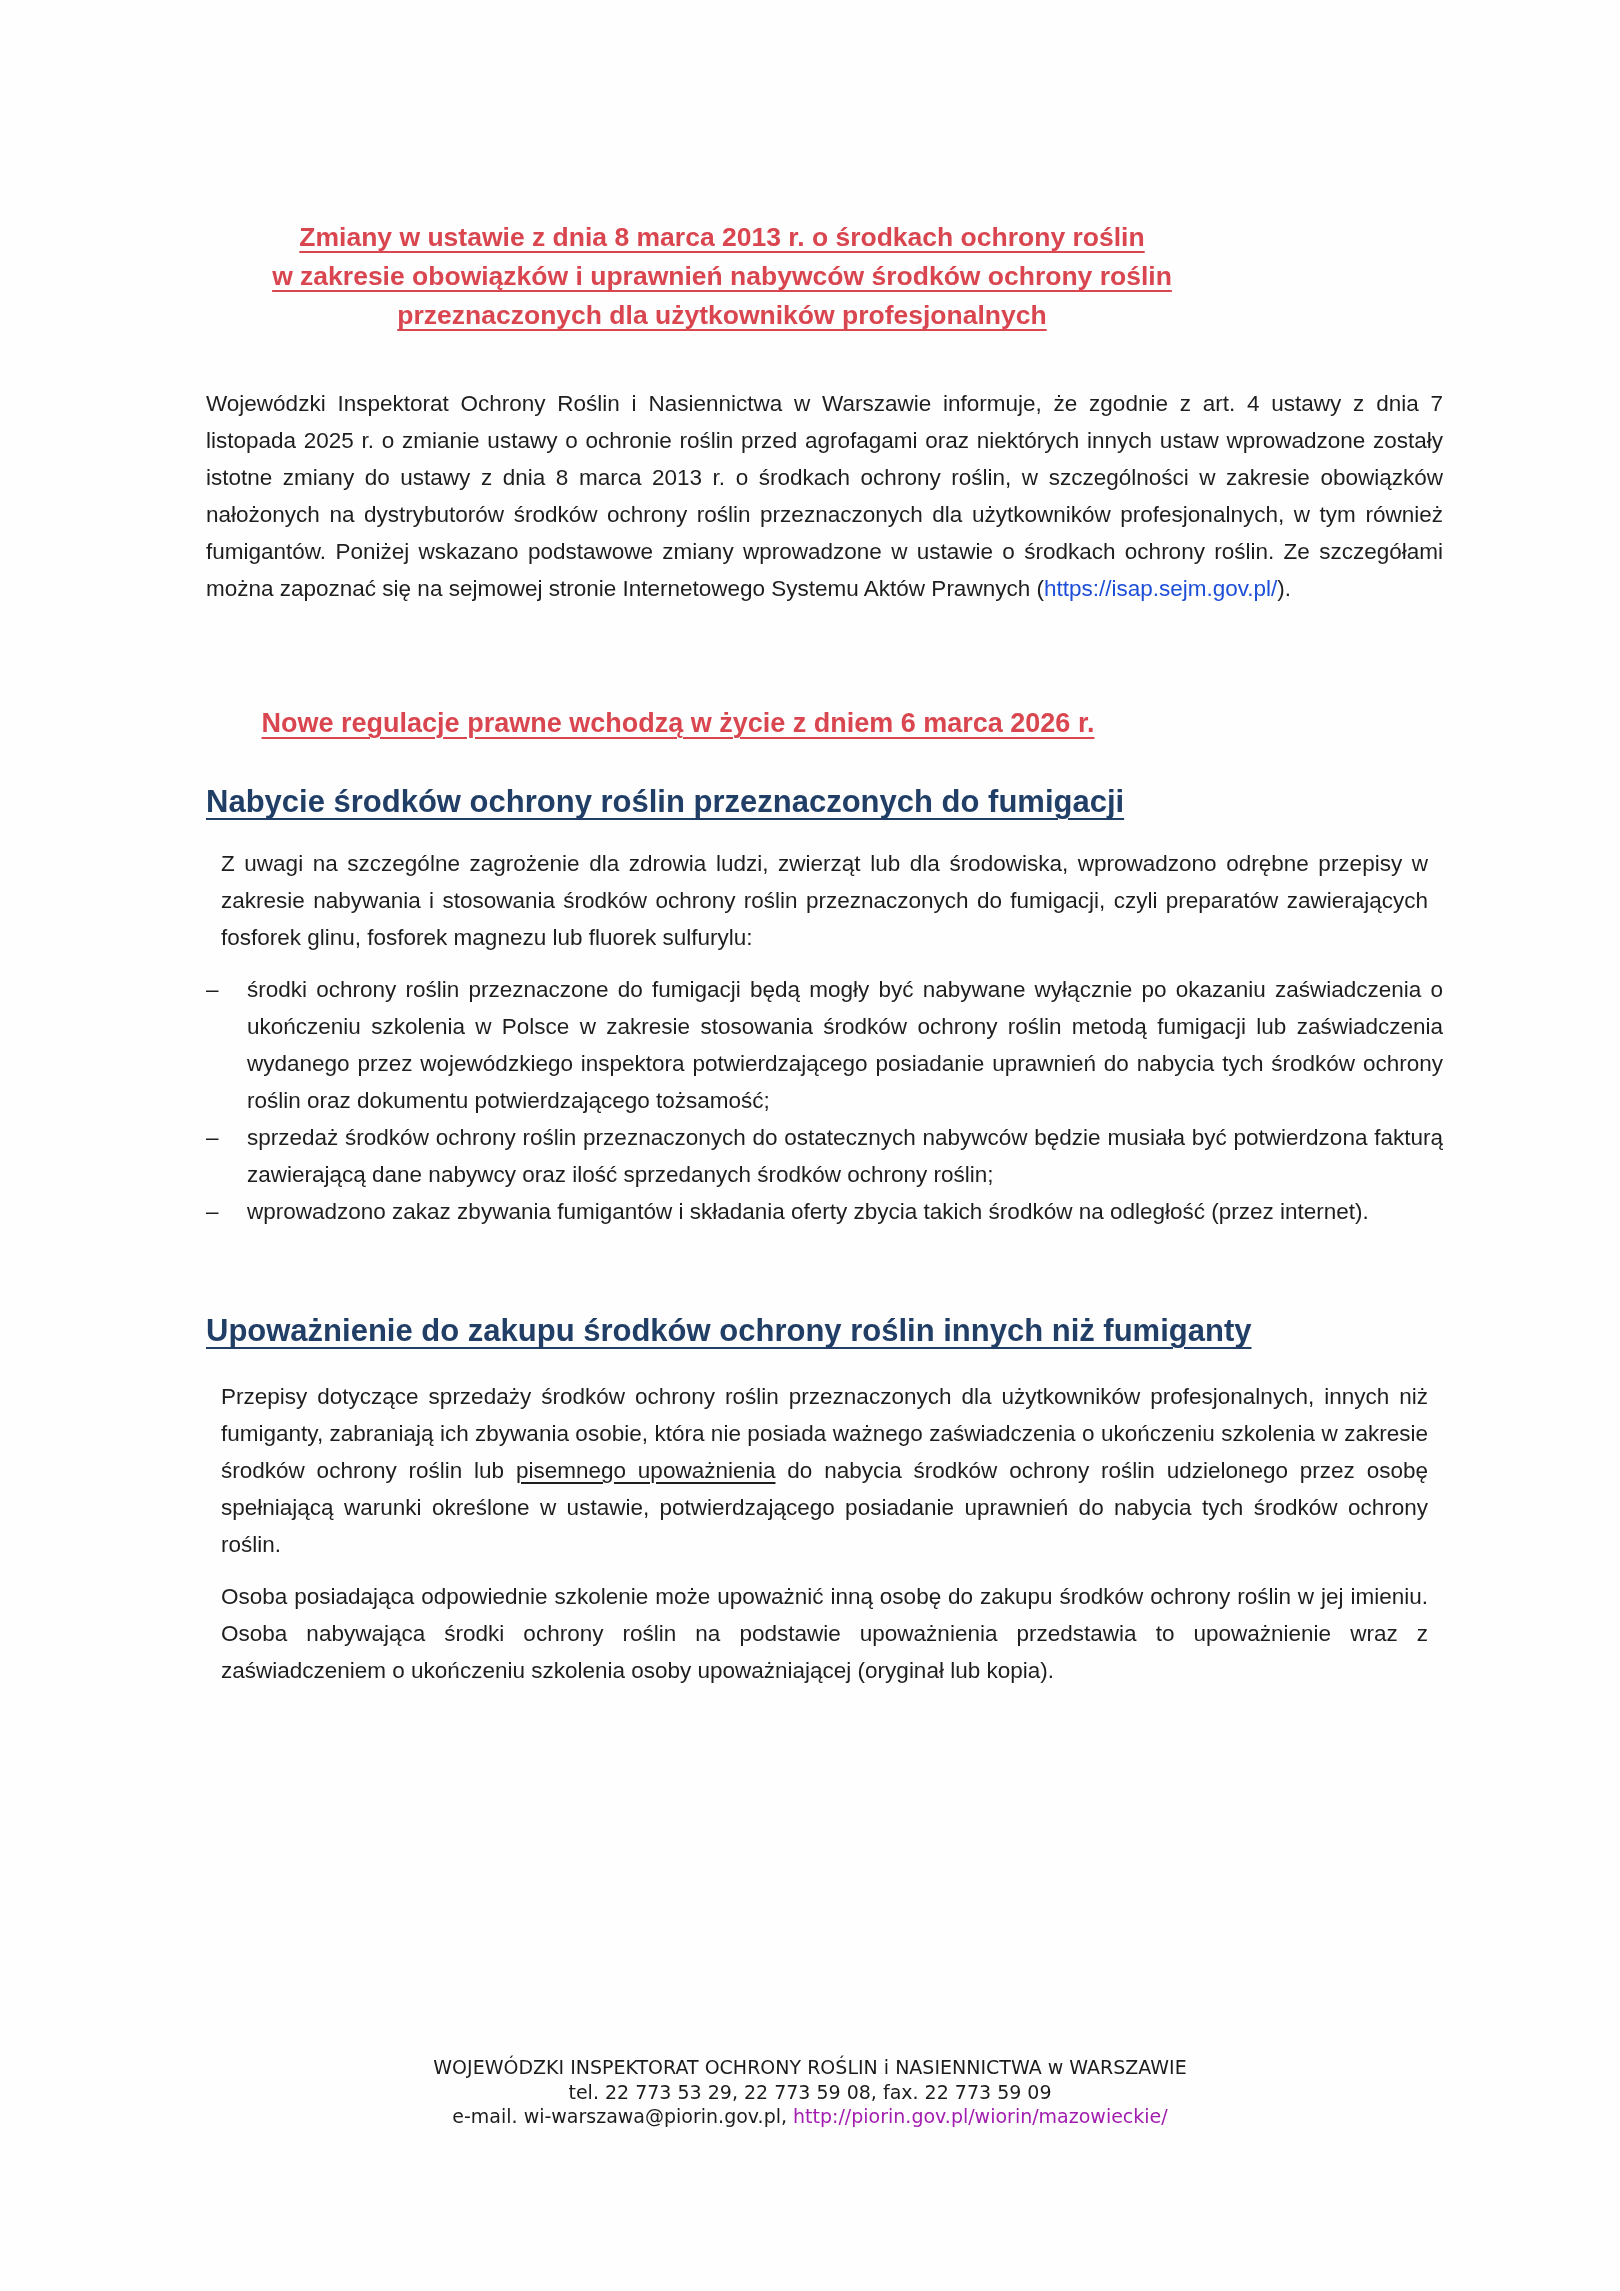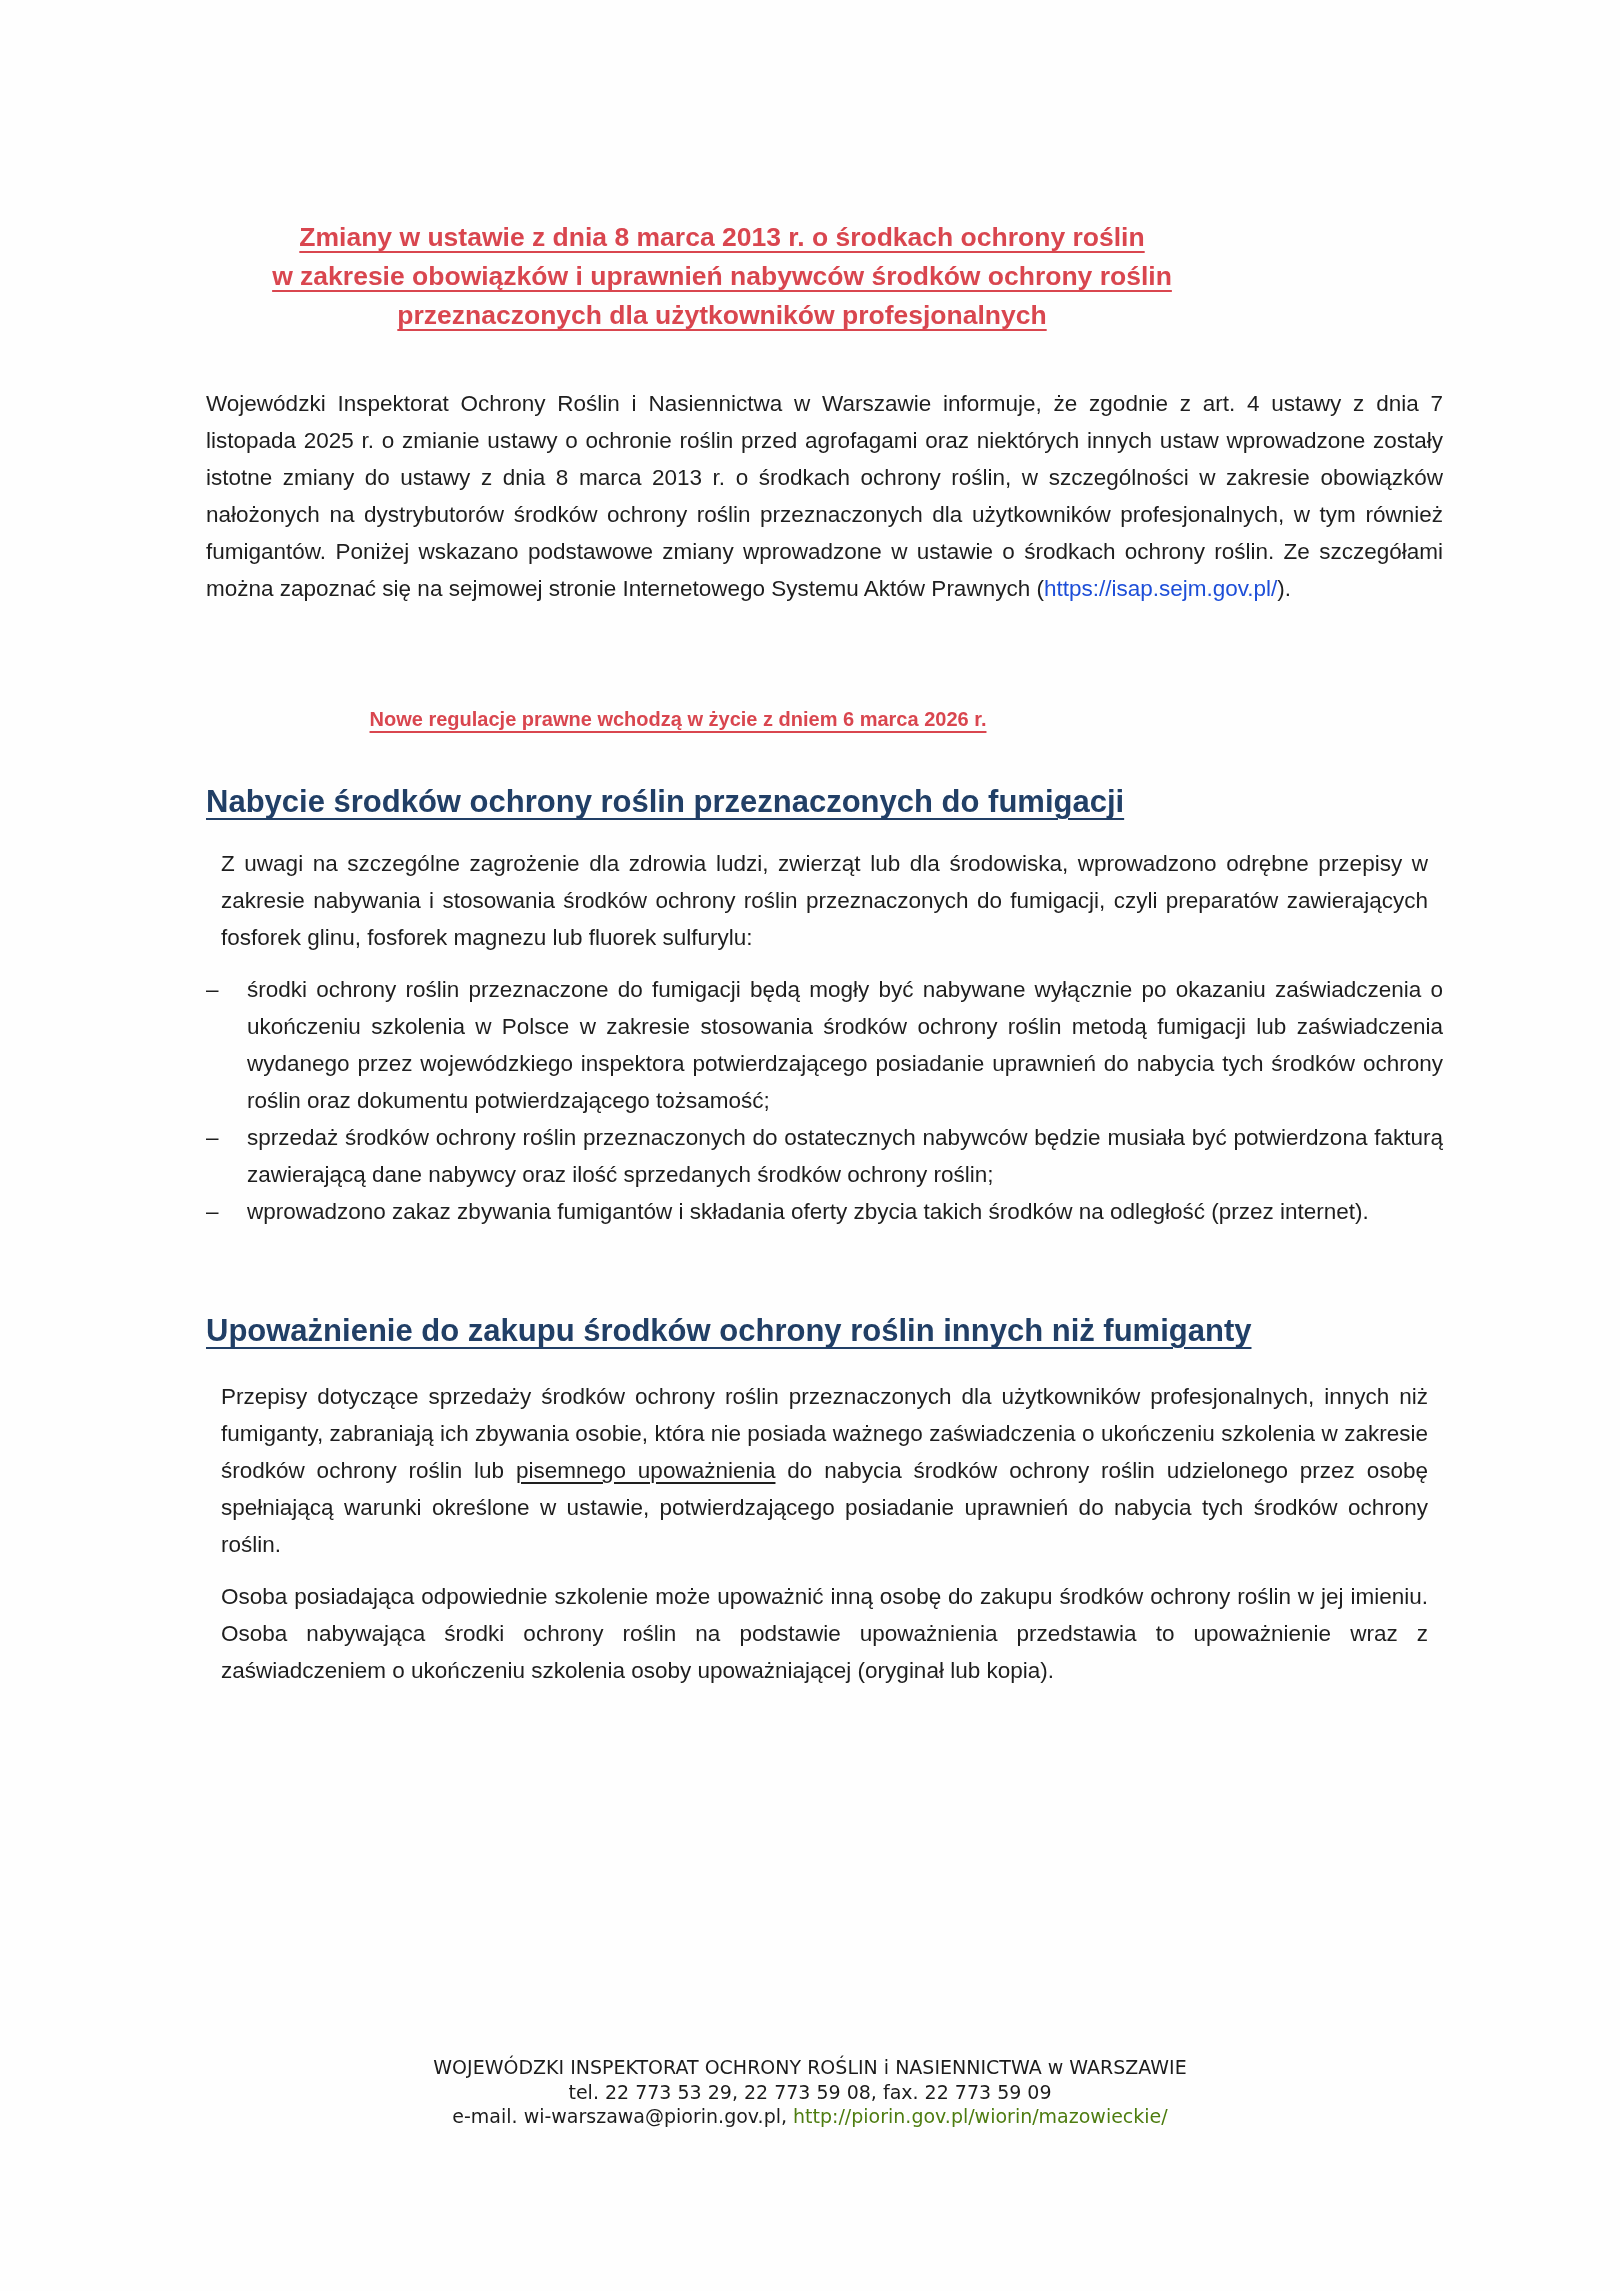--- a/index.html
+++ b/index.html
@@ -55,21 +55,21 @@
     }
     .link {
       color: #1d4ed8;
     }
     .effective {
       position: absolute;
       left: 0;
       width: 1356px;
       top: 708px;
       text-align: center;
-      font-size: 20px;
+      font-size: 27px;
       font-weight: bold;
       color: #d9464f;
     }
     .effective span {
       text-decoration: underline;
       text-decoration-thickness: 2px;
       text-underline-offset: 4.9px;
     }
     .section-heading {
       position: absolute;
@@ -111,21 +111,21 @@
       position: absolute;
       left: 0;
       width: 1620px;
       top: 2055px;
       text-align: center;
       font-family: "DejaVu Sans", sans-serif;
       font-size: 19px;
       line-height: 24.5px;
       color: #1c1c1c;
     }
-    .footer .link { color: #4d7c0f; text-align: center; }
+    .footer .link { color: #a21caf; text-align: center; }
   </style>
 </head>
 <body>
 
 <div class="page">
 
   <div class="title-block">
     <span class="title-line"><span>Zmiany w ustawie z dnia 8 marca 2013 r. o środkach ochrony roślin</span></span>
     <span class="title-line"><span>w zakresie obowiązków i uprawnień nabywców środków ochrony roślin</span></span>
     <span class="title-line"><span>przeznaczonych dla użytkowników profesjonalnych</span></span>

